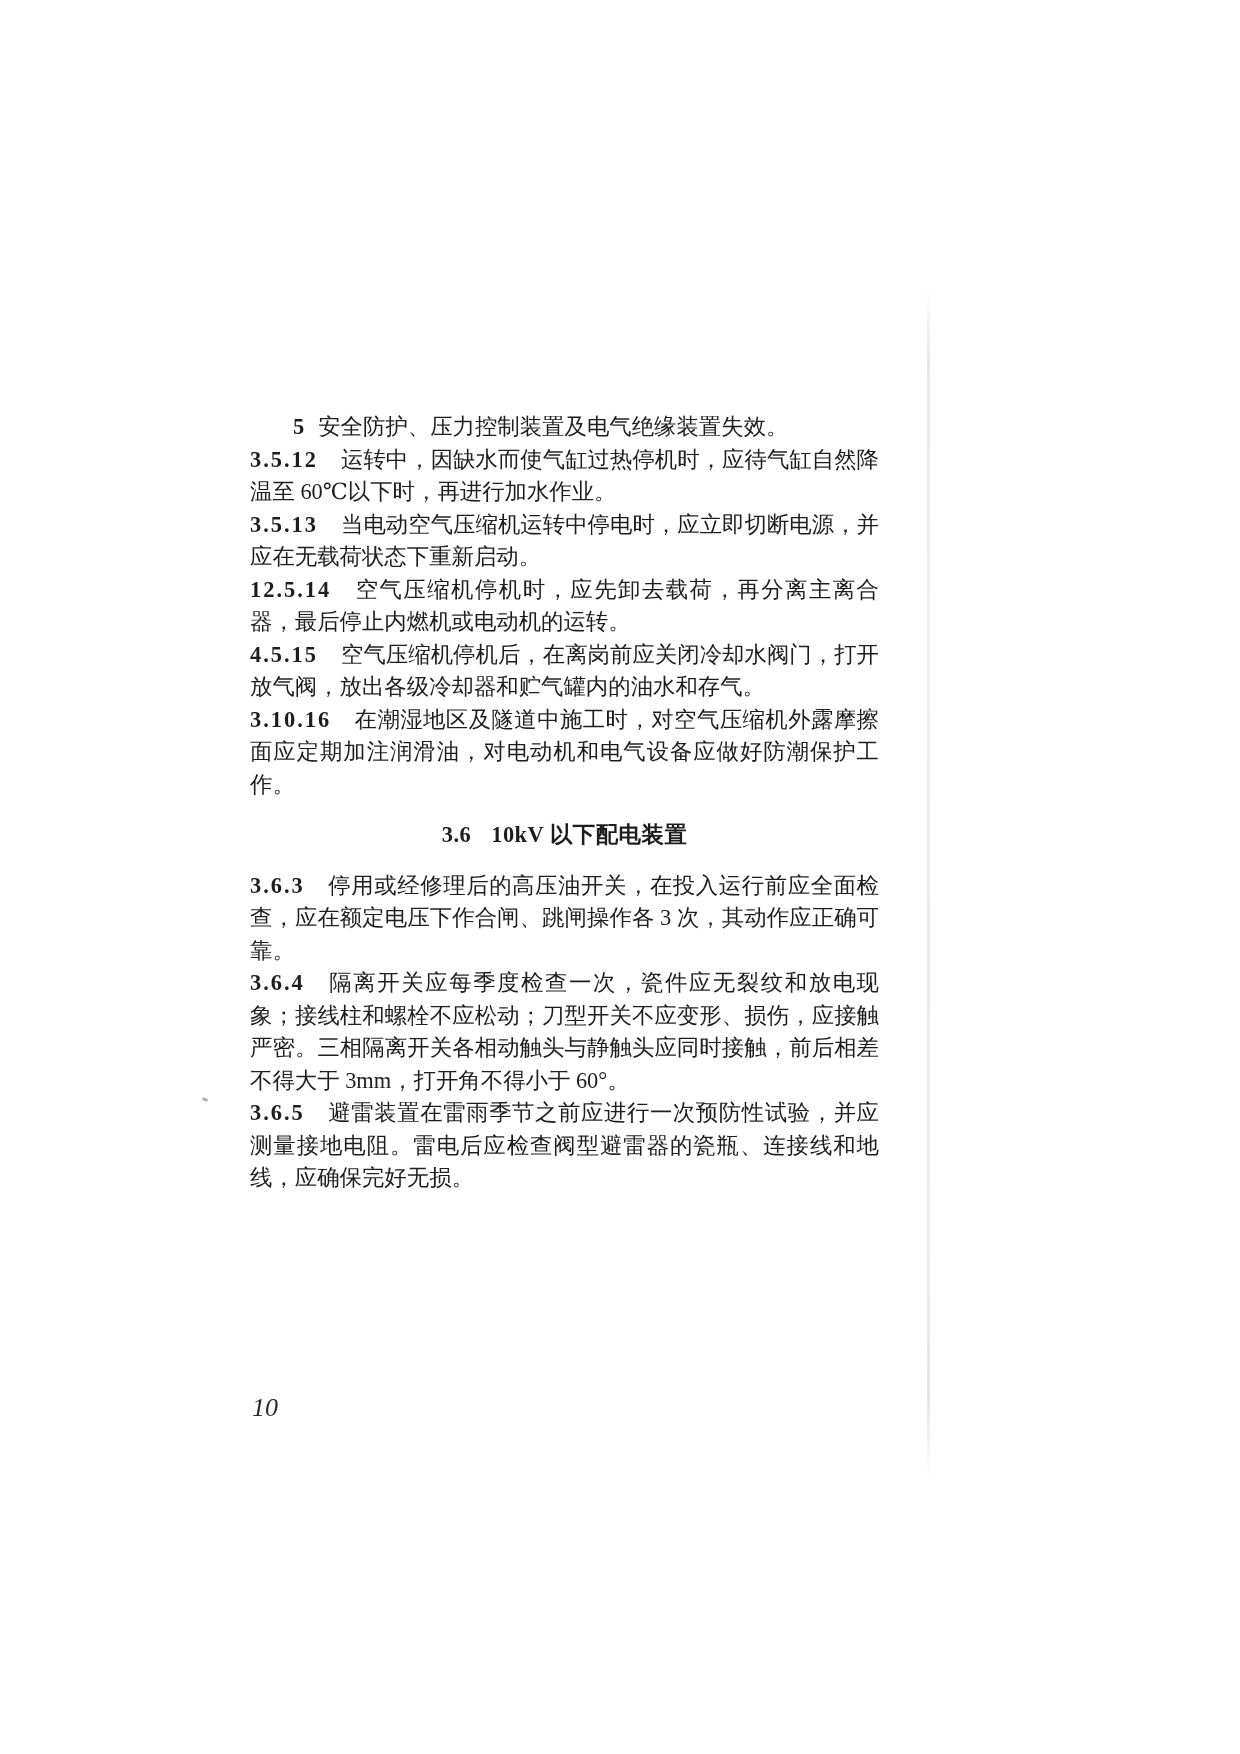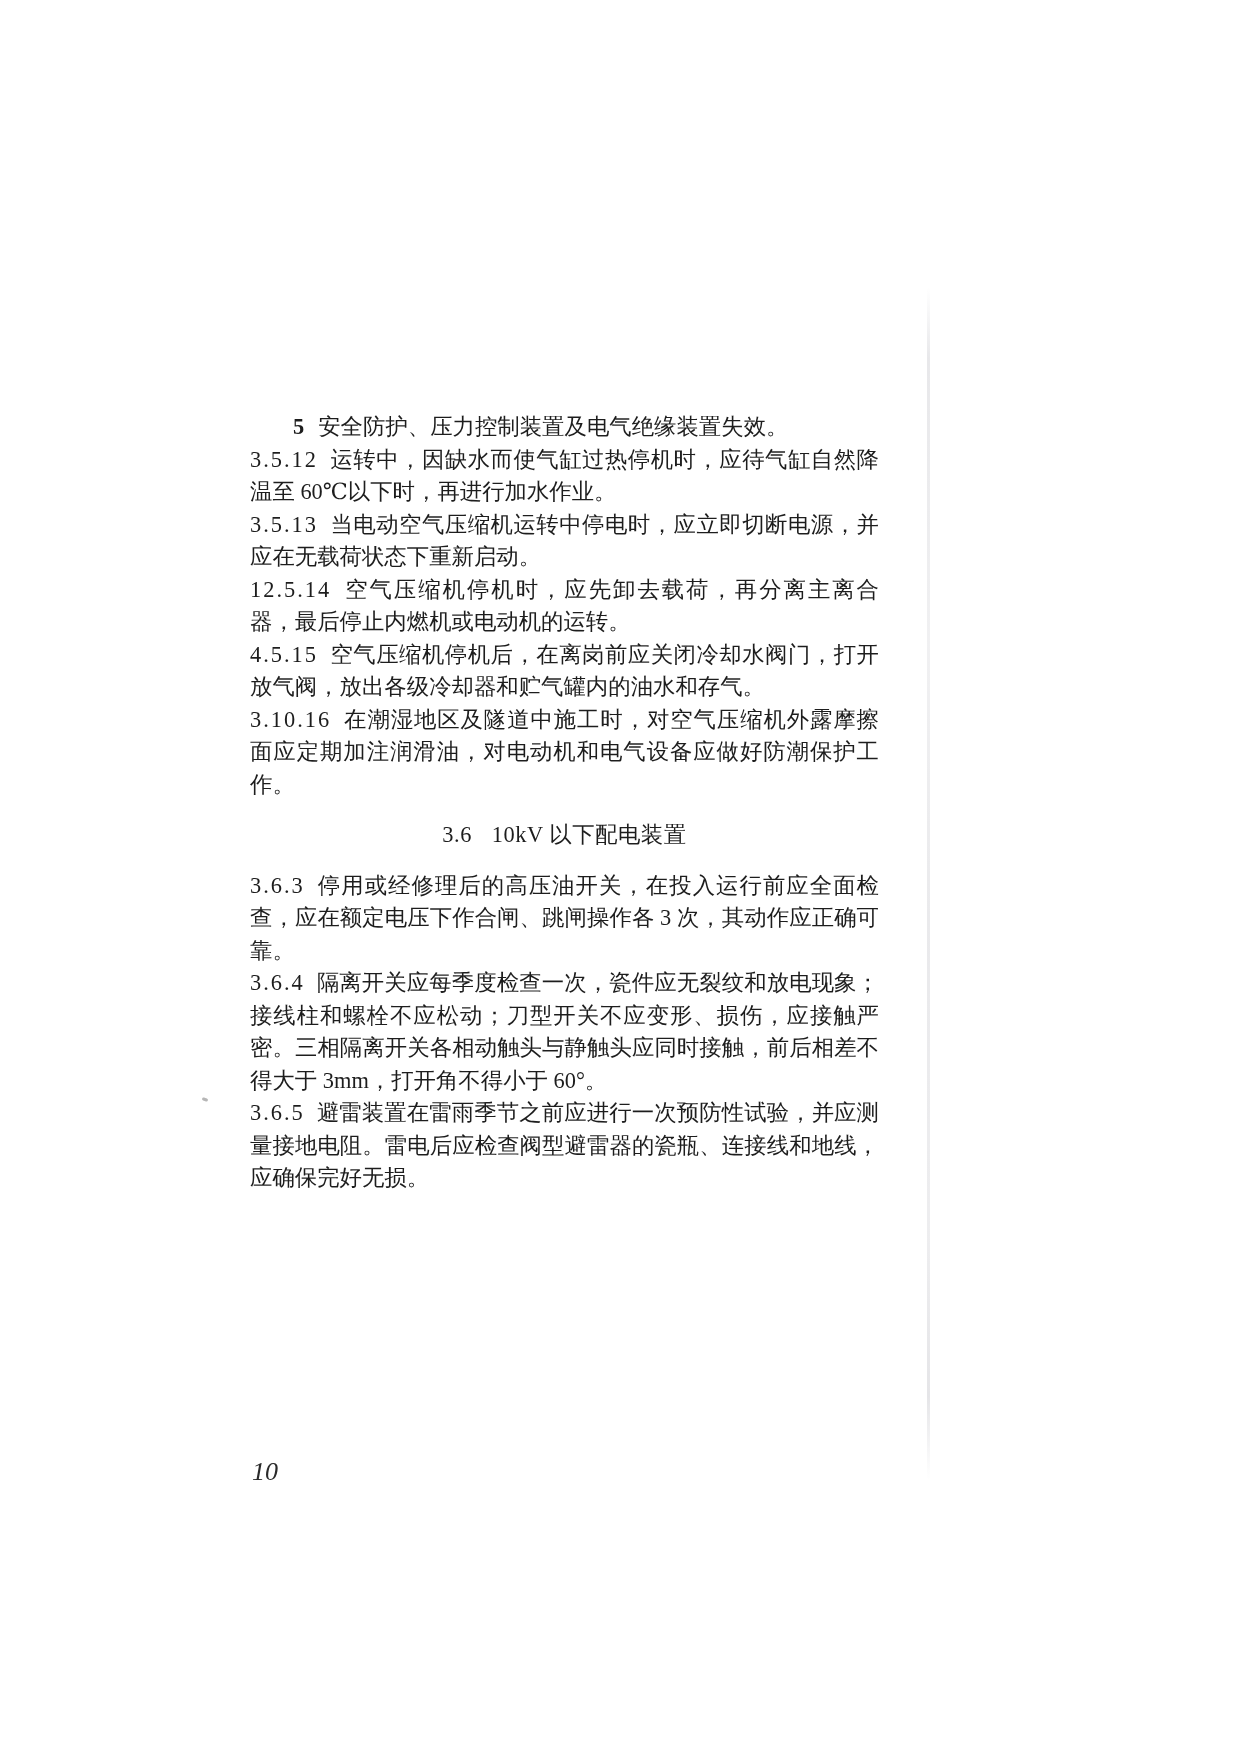--- a/index.html
+++ b/index.html
@@ -30,50 +30,50 @@
     font-size: 22.4px;
     line-height: 32.5px;
     text-align: justify;
     text-justify: inter-ideograph;
     color: #1d1d1d;
   }
 
   p.clause { margin: 0; }
 
   .clause-label {
-    font-weight: normal;
+    font-weight: bold;
     letter-spacing: 2px;
-    margin-right: 12px;
+    margin-right: 23px;
     white-space: nowrap;
   }
 
   .list-item-line { text-indent: 43px; }
 
   .item-number {
     font-weight: bold;
     margin-right: 14px;
   }
 
   .section-heading {
     font-size: 22.4px;
     line-height: 32.5px;
-    font-weight: normal;
+    font-weight: bold;
     text-align: center;
     margin-top: 18px;
     margin-bottom: 18px;
     letter-spacing: 0.5px;
     text-indent: 0;
   }
 
   .heading-number { margin-right: 20px; }
 
   .page-number {
     position: absolute;
     left: 252px;
-    top: 1456px;
+    top: 1392px;
     font-style: italic;
     font-size: 26px;
     line-height: 32px;
     color: #2a2a2a;
   }
 
   
   .scan-fold {
     position: absolute;
     left: 927px;

